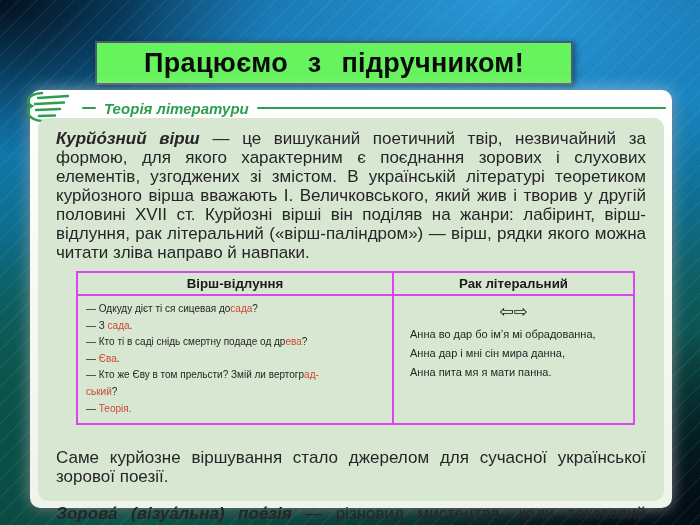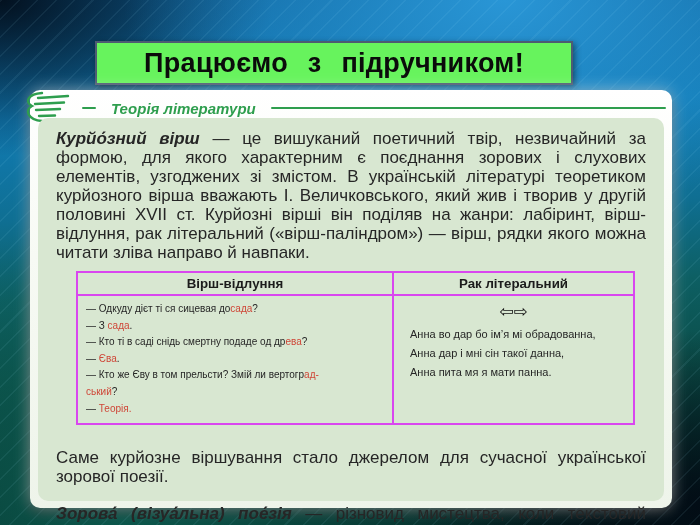--- a/index.html
+++ b/index.html
@@ -25,21 +25,21 @@
   .title-bar span{
     font-size:27px;font-weight:bold;color:#0b0b0b;word-spacing:12px;letter-spacing:0.3px;
   }
   .panel{
     position:absolute;left:30px;top:90px;width:642px;height:418px;border-radius:10px;
     background:linear-gradient(180deg,#ffffff 0%,#f7faf4 40%,#eef4ea 100%);
     box-shadow:0 0 16px rgba(255,255,255,0.5), 0 5px 12px rgba(0,0,0,0.45);
   }
   .panel-header{
     position:absolute;left:0;top:0;right:6px;height:36px;
-    display:flex;align-items:center;gap:15px;padding-left:52px;
+    display:flex;align-items:center;gap:8px;padding-left:52px;
   }
   .logo{position:absolute;left:-8px;top:-2px;}
   .dash-left{width:14px;height:2.5px;background:#2e9e4e;border-radius:2px;}
   .section-label{
     color:#2e9e4e;font-weight:bold;font-style:italic;font-size:15px;white-space:nowrap;
   }
   .rule-right{flex:1;height:2.5px;background:#2e9e4e;border-radius:2px;}
   .inner{
     position:absolute;left:8px;top:28px;right:8px;bottom:7px;
     background:#d8e7d1;border-radius:10px;box-sizing:border-box;
@@ -112,21 +112,21 @@
             <div class="echo-line"><span>— З </span><span class="red">сада</span><span>.</span></div>
             <div class="echo-line"><span>— Кто ті в саді снідь смертну подаде од др</span><span class="red">ева</span><span>?</span></div>
             <div class="echo-line"><span>— </span><span class="red">Єва</span><span>.</span></div>
             <div class="echo-line"><span>— Кто же Єву в том прельсти? Змій ли вертогр</span><span class="red">ад-</span></div>
             <div class="echo-line"><span class="red">ський</span><span>?</span></div>
             <div class="echo-line"><span>— </span><span class="red">Теорія.</span></div>
           </td>
           <td>
             <div class="arrows">⇦⇨</div>
             <div class="pal-line">Анна во дар бо ім’я мі обрадованна,</div>
-            <div class="pal-line">Анна дар і мні сін такої данна,</div>
+            <div class="pal-line">Анна дар і мні сін мира данна,</div>
             <div class="pal-line">Анна пита мя я мати панна.</div>
           </td>
         </tr>
       </tbody>
         </table>
 
       <p class="para p2">Саме курйозне віршування стало джерелом для сучасної української зорової поезії.</p>
 
       <p class="para p3"><span class="lead">Зорова́ (візуа́льна) пое́зія</span><span> — різновид мистецтва, коли текстовий символ (буква, слово, знак, речення) є елементом зорового образу завдяки особливому його розташуванню в зображенні чи об’єкті. Іноді на позначення такої поезії вживають термін «каліграма».</span></p>
 

